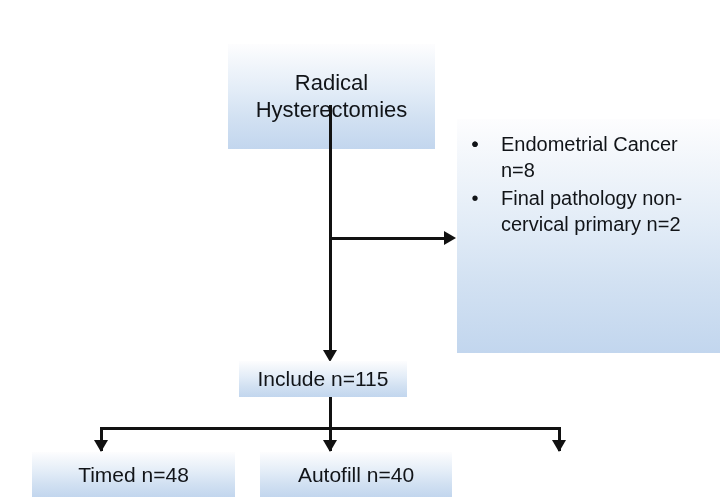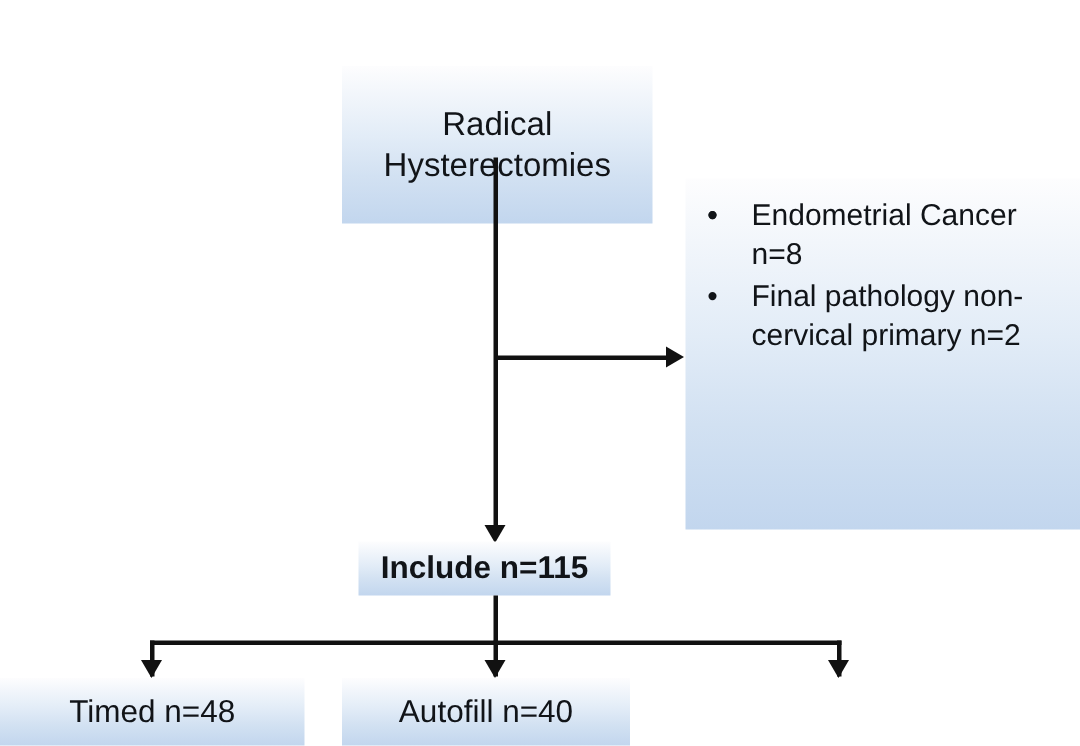--- a/index.html
+++ b/index.html
@@ -82,28 +82,28 @@
     line-height: 1.30;
   }
 
   
   #node-include {
     left: 239px;
     top: 361px;
     width: 168px;
     height: 36px;
     font-size: 21px;
-    font-weight: bold;
   }
 
   
   .node-bottom {
     top: 452px;
     height: 45px;
     font-size: 21px;
+    margin-left: 32px;
   }
   #node-timed    { left: 0px;   width: 203px; }
   #node-autofill { left: 228px; width: 192px; }
   #node-backfill { left: 456px; width: 204px; }
 
   
   .vline {
     position: absolute;
     background: #111;
     width: 3px;

